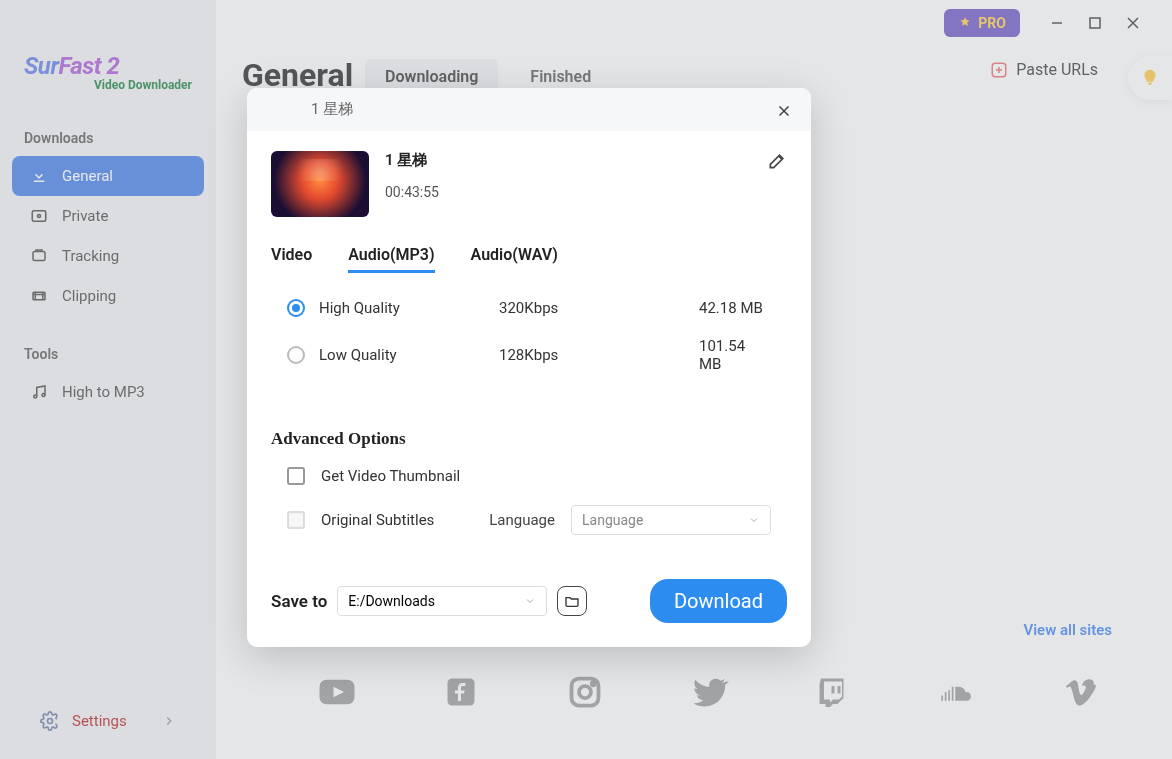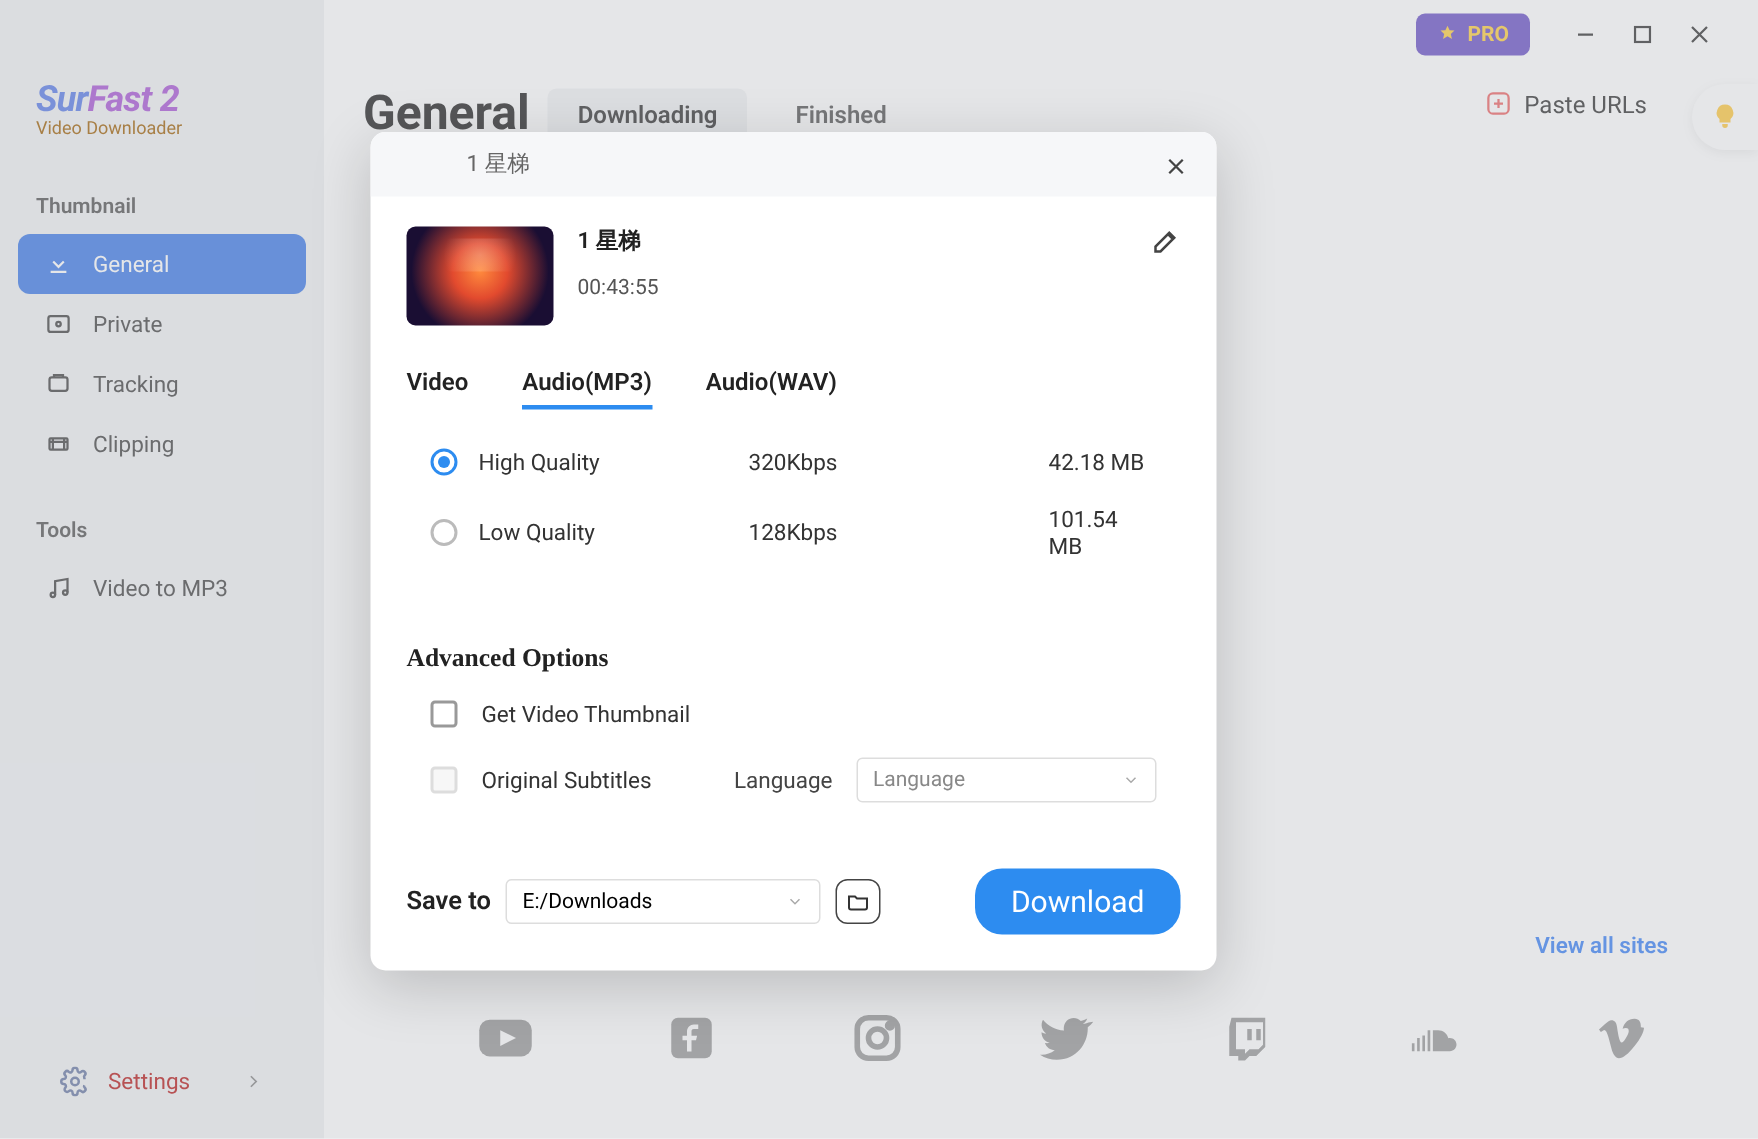--- a/index.html
+++ b/index.html
@@ -5,42 +5,42 @@
 * { box-sizing: border-box; margin: 0; padding: 0; font-family: -apple-system, BlinkMacSystemFont, "Segoe UI", Roboto, Arial, sans-serif; }
 body { width: 1172px; height: 759px; overflow: hidden; background: #f4f5f7; position: relative; }
 
 
 .sidebar { position: absolute; left: 0; top: 0; width: 216px; height: 759px; background: #f0f1f3; padding: 14px 0; }
 .logo-wrap { padding: 38px 24px 8px 24px; }
 .logo-main { font-size: 24px; font-weight: 700; font-style: italic; letter-spacing: -0.5px; }
 .logo-main .sur { color: #5b7de8; }
 .logo-main .fast { color: #a957d6; }
 .logo-main .two { color: #a957d6; }
-.logo-sub { font-size: 12px; font-weight: 400; color: #a16207; margin-top: -2px; }
+.logo-sub { font-size: 12px; font-weight: 700; color: #15803d; margin-top: -2px; text-align: right; }
 
 .nav-section-title { color: #555; font-size: 14px; font-weight: 600; padding: 30px 24px 10px 24px; }
 .nav-item { display: flex; align-items: center; gap: 14px; padding: 11px 18px; margin: 0 12px; border-radius: 8px; color: #444; font-size: 15px; cursor: pointer; }
 .nav-item.active { background: #3f7ce8; color: #fff; }
 .nav-icon { width: 18px; height: 18px; display: inline-block; }
 
 .settings-row { position: absolute; bottom: 18px; left: 0; right: 0; display: flex; align-items: center; padding: 10px 40px; color: #b91c1c; font-size: 15px; gap: 12px; cursor: pointer; justify-content: flex-end; }
 .settings-row .chev { margin-left: auto; color: #888; }
 
 
 .main { position: absolute; left: 216px; right: 0; top: 0; bottom: 0; background: #fff; }
 .titlebar { height: 46px; display: flex; justify-content: flex-end; align-items: center; padding-right: 22px; gap: 4px; }
 .pro-btn { background: #6a52c7; color: #ffcf3f; font-weight: 700; font-size: 14px; padding: 6px 14px; border-radius: 6px; display: flex; align-items: center; gap: 6px; margin-right: 16px; cursor: pointer; }
 .win-ctrl { width: 34px; height: 30px; display: flex; align-items: center; justify-content: center; color: #333; cursor: pointer; }
 
 .main-header { display: flex; align-items: flex-end; padding: 10px 26px 0 26px; gap: 12px; }
 .page-title { font-size: 32px; font-weight: 700; color: #222; }
 .tab-pill { padding: 8px 20px; font-size: 16px; font-weight: 600; color: #555; border-radius: 6px; cursor: pointer; }
 .tab-pill.active { background: #f2f3f5; color: #333; }
 
-.paste-urls { position: absolute; right: 74px; top: 60px; display: flex; align-items: flex-start; gap: 8px; color: #333; font-size: 16px; cursor: pointer; }
+.paste-urls { position: absolute; right: 74px; top: 60px; display: flex; align-items: flex-end; gap: 8px; color: #333; font-size: 16px; cursor: pointer; }
 .bulb-btn { position: absolute; right: 0; top: 56px; width: 44px; height: 44px; background: #fff; border-radius: 50% 0 0 50%; box-shadow: 0 2px 8px rgba(0,0,0,0.08); display: flex; align-items: center; justify-content: center; cursor: pointer; }
 
 .site-row { position: absolute; bottom: 46px; left: 100px; right: 70px; display: flex; justify-content: space-between; align-items: center; }
 .site-icon { width: 42px; height: 42px; color: #888; display: flex; align-items: center; justify-content: center; cursor: pointer; }
 .view-all { position: absolute; bottom: 120px; right: 60px; color: #3b82f6; font-size: 15px; font-weight: 600; cursor: pointer; }
 
 
 .dim { position: absolute; inset: 0; background: rgba(180,183,190,0.35); pointer-events: none; }
 
 
@@ -88,21 +88,21 @@
 <body>
 
 <div class="sidebar">
   <div class="logo-wrap">
     <div class="logo-main">
       <span class="sur">Sur</span><span class="fast">Fast</span><span class="two"> 2</span>
     </div>
     <div class="logo-sub">Video Downloader</div>
   </div>
 
-  <div class="nav-section-title">Thumbnail</div>
+  <div class="nav-section-title">Downloads</div>
 
   <div class="nav-item active">
     <span class="nav-icon">
       <svg viewBox="0 0 24 24" width="18" height="18" fill="currentColor">
           <path d="M12 3v10l4-4 1.4 1.4L12 16l-5.4-5.6L8 9l4 4V3h0zM5 18h14v2H5z"></path>
         </svg>
     </span>
     <span>General</span>
   </div>
   <div class="nav-item">
@@ -135,21 +135,21 @@
 
   <div class="nav-section-title">Tools</div>
   <div class="nav-item">
     <span class="nav-icon">
       <svg viewBox="0 0 24 24" width="18" height="18" fill="none" stroke="currentColor" stroke-width="2">
           <path d="M9 18V6l11-2v12"></path>
           <circle cx="7" cy="18" r="2"></circle>
           <circle cx="18" cy="16" r="2"></circle>
         </svg>
     </span>
-    <span>Video to MP3</span>
+    <span>High to MP3</span>
   </div>
 
   <div class="settings-row">
     <span>
       <svg viewBox="0 0 24 24" width="20" height="20" fill="none" stroke="#6a7aa5" stroke-width="2">
           <circle cx="12" cy="12" r="3"></circle>
           <path d="M19.4 15a1.7 1.7 0 0 0 .34 1.87l.06.06a2 2 0 1 1-2.83 2.83l-.06-.06a1.7 1.7 0 0 0-1.87-.34 1.7 1.7 0 0 0-1 1.56V21a2 2 0 1 1-4 0v-.09a1.7 1.7 0 0 0-1-1.56 1.7 1.7 0 0 0-1.87.34l-.06.06a2 2 0 1 1-2.83-2.83l.06-.06A1.7 1.7 0 0 0 4.6 15a1.7 1.7 0 0 0-1.56-1H3a2 2 0 1 1 0-4h.09A1.7 1.7 0 0 0 4.6 9a1.7 1.7 0 0 0-.34-1.87l-.06-.06A2 2 0 1 1 7.03 4.24l.06.06A1.7 1.7 0 0 0 9 4.6a1.7 1.7 0 0 0 1-1.56V3a2 2 0 1 1 4 0v.09a1.7 1.7 0 0 0 1 1.56 1.7 1.7 0 0 0 1.87-.34l.06-.06a2 2 0 1 1 2.83 2.83l-.06.06A1.7 1.7 0 0 0 19.4 9c.14.35.22.73.22 1.13"></path>
         </svg>
     </span>
     <span>Settings</span>

